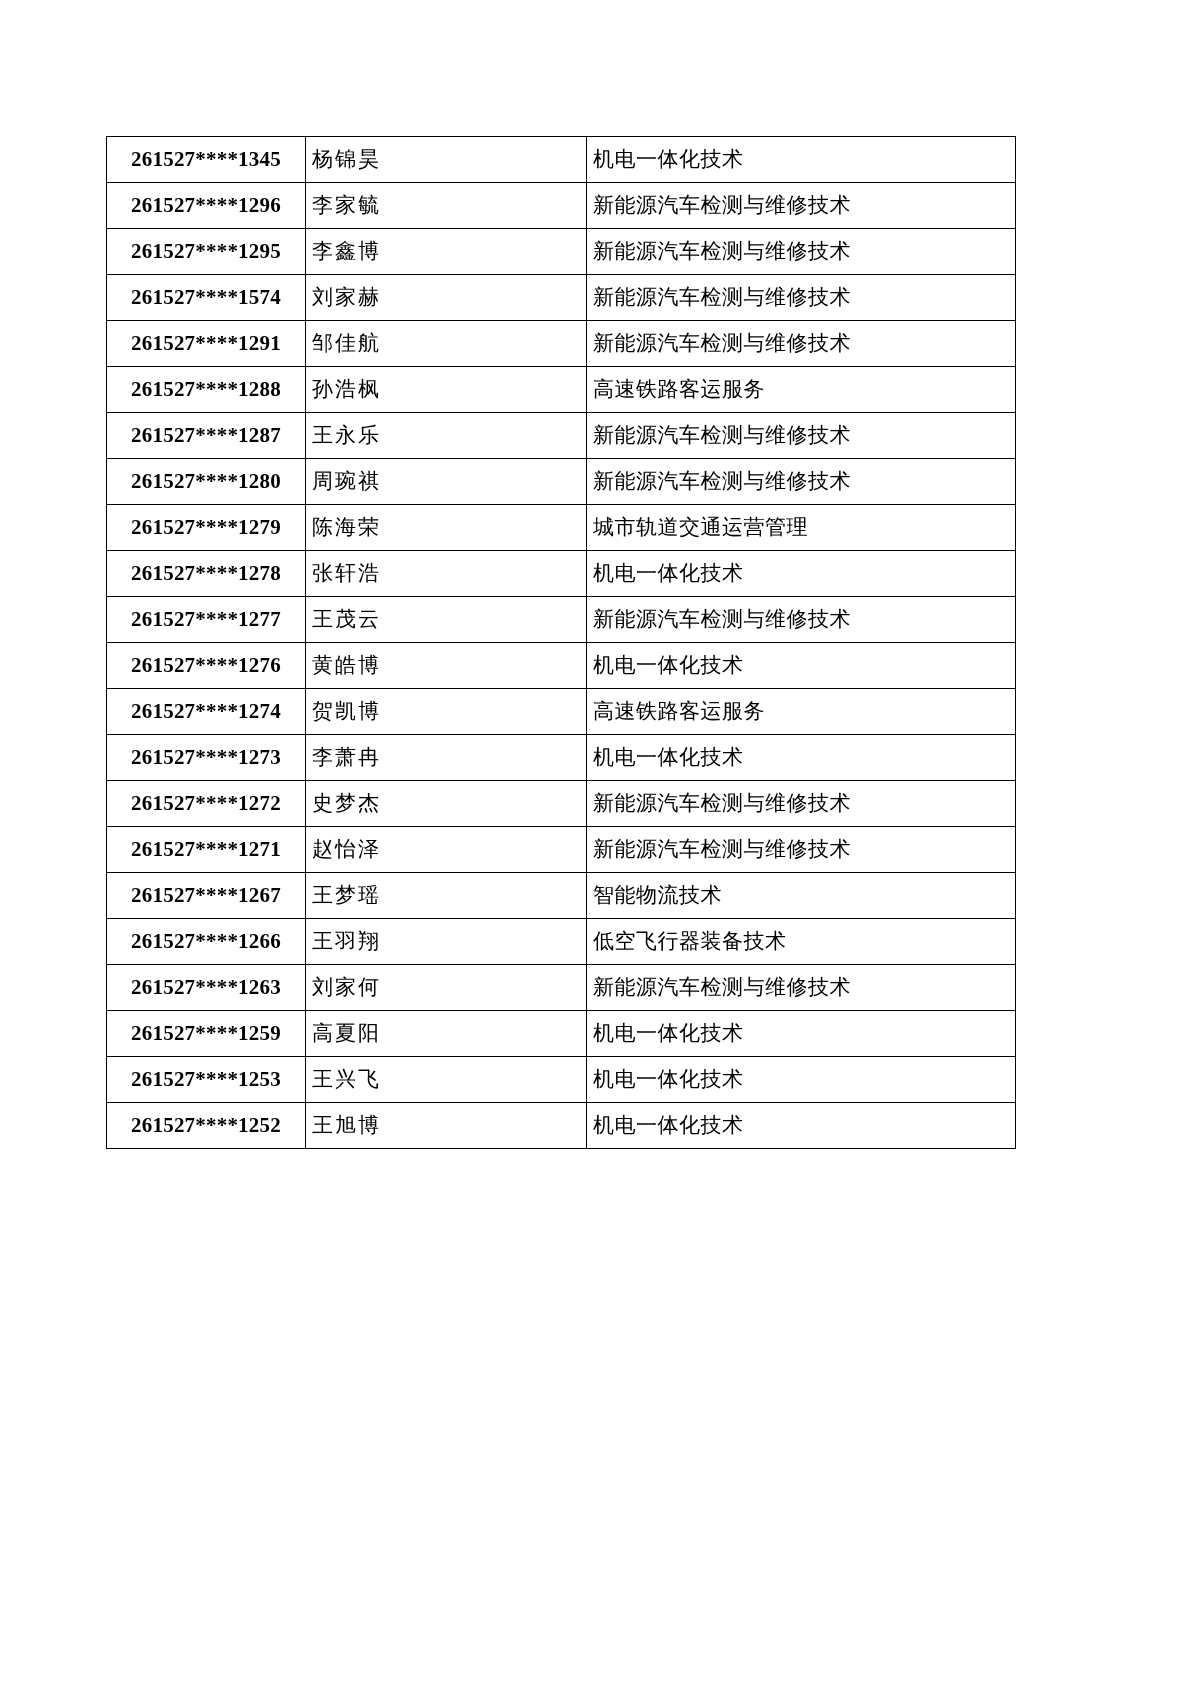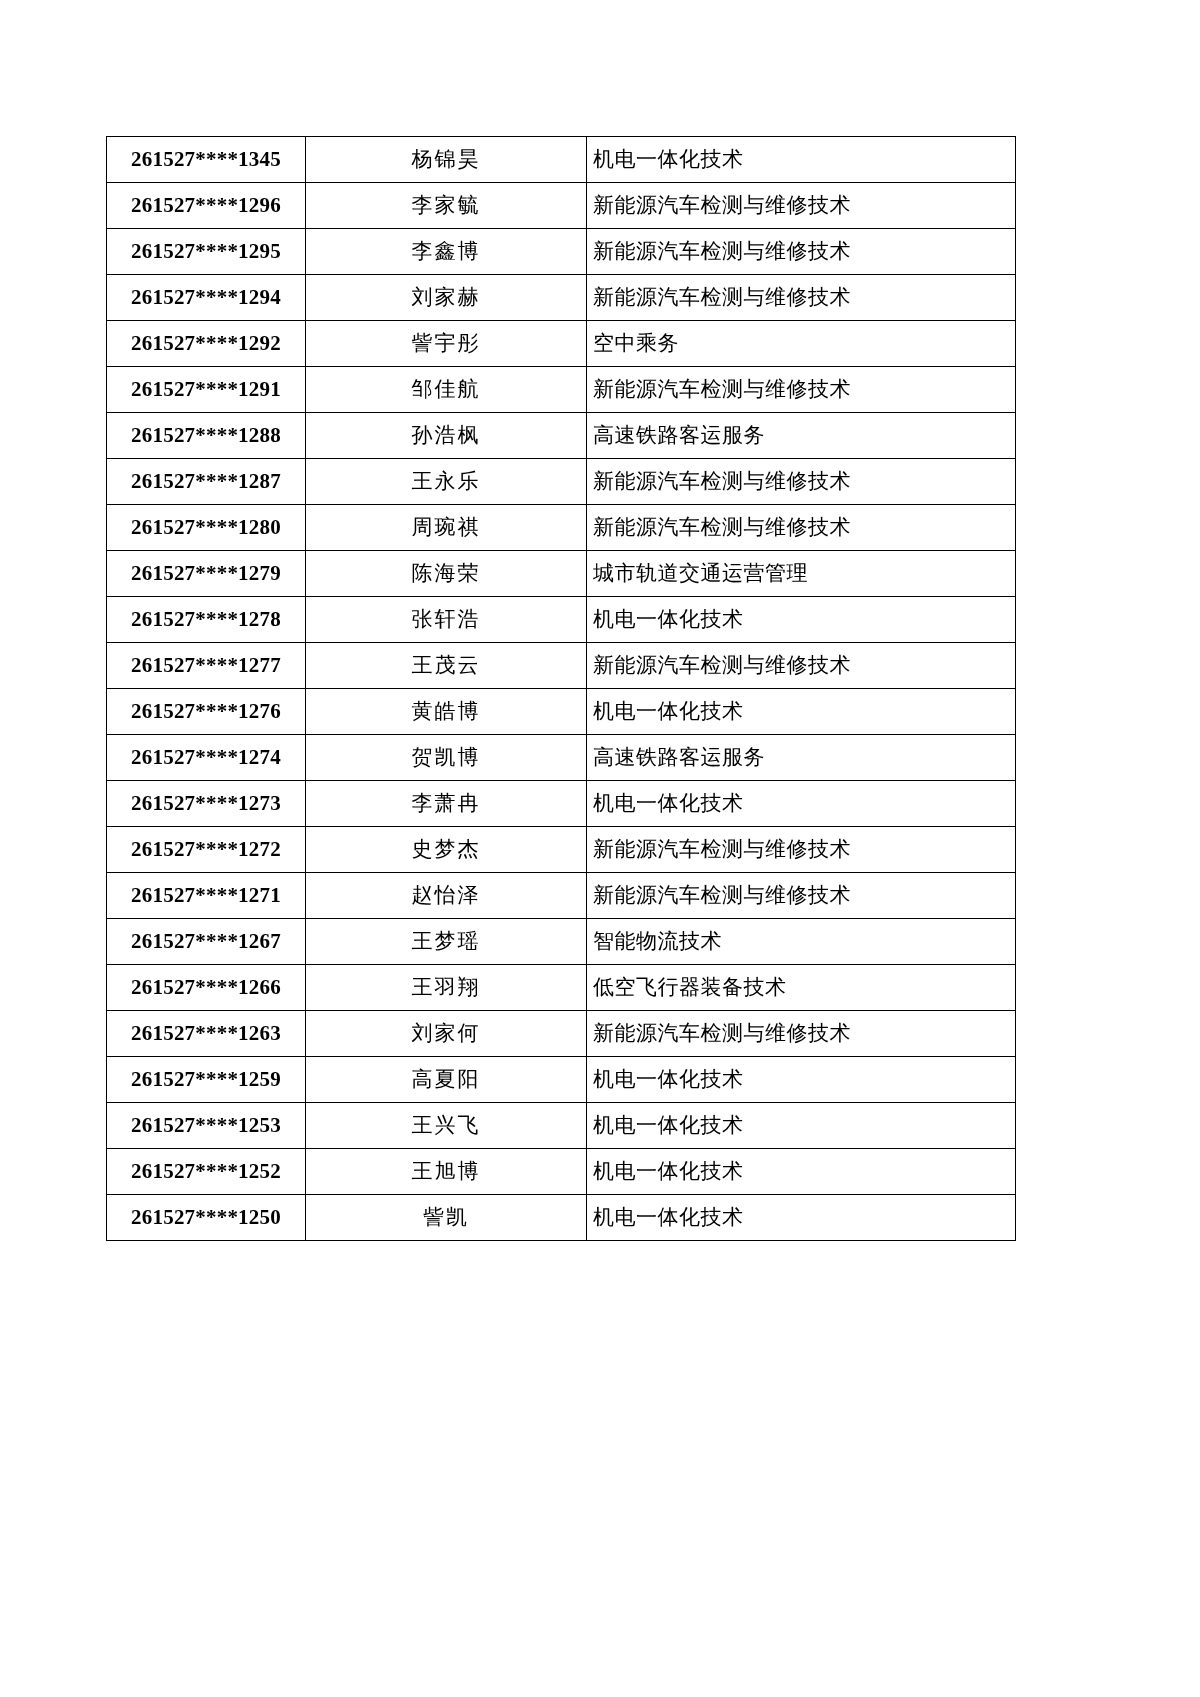--- a/index.html
+++ b/index.html
@@ -43,21 +43,20 @@
   }
   td.col-id {
     width: 186px;
     text-align: center;
     font-family: "Liberation Serif", serif;
     font-weight: bold;
     letter-spacing: 0.2px;
   }
   td.col-name {
     width: 268px;
-    text-align: center;
     font-family: "DejaVu Sans", sans-serif;
     font-size: 22px;
     letter-spacing: 2px;
   }
   td.col-major {
     width: 416px;
     text-align: left;
     font-family: "DejaVu Sans", sans-serif;
     font-size: 22px;
     letter-spacing: 0.5px;
@@ -79,28 +78,23 @@
             <td class="col-id">261527****1296</td>
             <td class="col-name">李家毓</td>
             <td class="col-major">新能源汽车检测与维修技术</td>
           </tr>
           <tr>
             <td class="col-id">261527****1295</td>
             <td class="col-name">李鑫博</td>
             <td class="col-major">新能源汽车检测与维修技术</td>
           </tr>
           <tr>
-            <td class="col-id">261527****1294</td>
+            <td class="col-id">261527****1574</td>
             <td class="col-name">刘家赫</td>
             <td class="col-major">新能源汽车检测与维修技术</td>
-          </tr>
-          <tr>
-            <td class="col-id">261527****1292</td>
-            <td class="col-name">訾宇彤</td>
-            <td class="col-major">空中乘务</td>
           </tr>
           <tr>
             <td class="col-id">261527****1291</td>
             <td class="col-name">邹佳航</td>
             <td class="col-major">新能源汽车检测与维修技术</td>
           </tr>
           <tr>
             <td class="col-id">261527****1288</td>
             <td class="col-name">孙浩枫</td>
             <td class="col-major">高速铁路客运服务</td>
@@ -178,21 +172,16 @@
           <tr>
             <td class="col-id">261527****1253</td>
             <td class="col-name">王兴飞</td>
             <td class="col-major">机电一体化技术</td>
           </tr>
           <tr>
             <td class="col-id">261527****1252</td>
             <td class="col-name">王旭博</td>
             <td class="col-major">机电一体化技术</td>
           </tr>
-          <tr>
-            <td class="col-id">261527****1250</td>
-            <td class="col-name">訾凯</td>
-            <td class="col-major">机电一体化技术</td>
-          </tr>
         </tbody>
     </table>
   </div>
 </div>
 
 </body></html>

